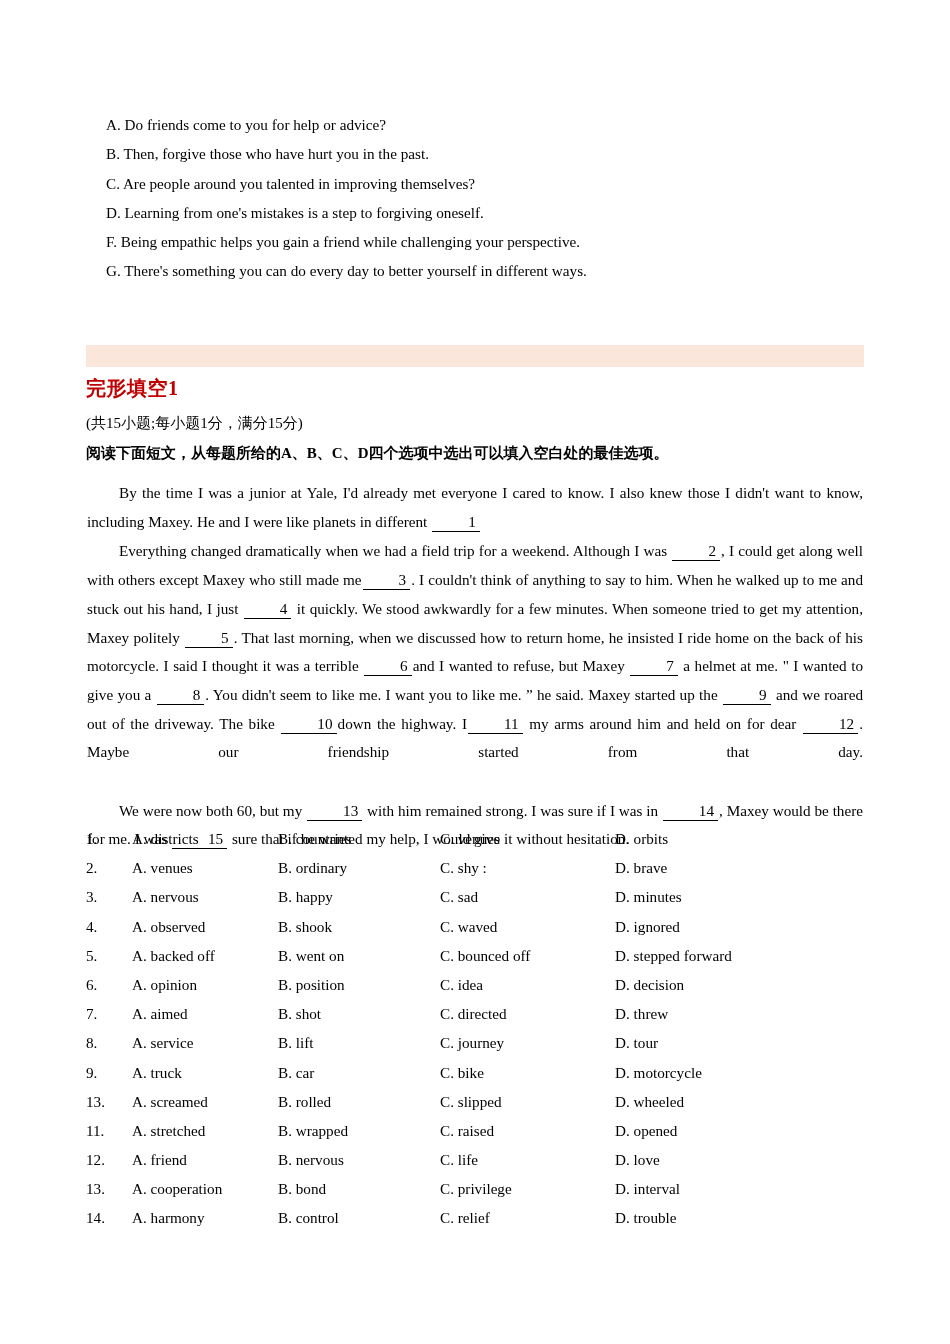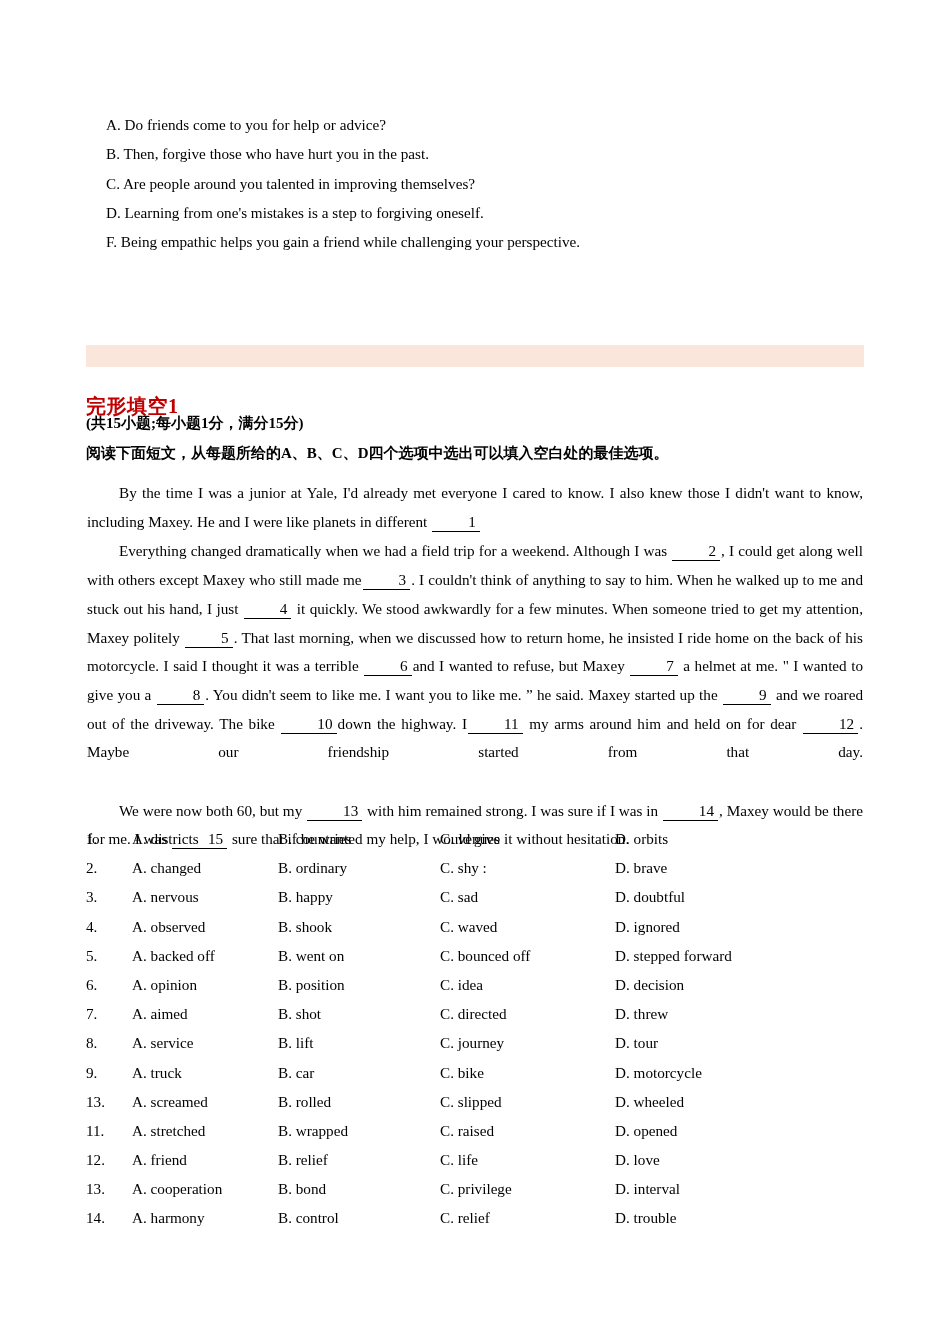--- a/index.html
+++ b/index.html
@@ -51,29 +51,28 @@
   .section-title {
     position: absolute;
     left: 86px;
     top: 376px;
     font-size: 20px;
     font-weight: bold;
     color: #c00000;
     line-height: 24px;
     letter-spacing: 0.5px;
     white-space: nowrap;
-    margin-top: 18px;
   }
 
   .score-line {
     position: absolute;
     left: 86px;
     top: 412px;
     font-size: 15px;
-    font-weight: bold;
+    font-weight: normal;
     line-height: 22px;
     white-space: nowrap;
   }
 
   .instruction-line {
     position: absolute;
     left: 86px;
     top: 442px;
     font-size: 15px;
     font-weight: bold;
@@ -147,20 +146,21 @@
 <body>
 
 <div class="page">
 
   <div class="lead-options">
       <div class="lead-option">A. Do friends come to you for help or advice?</div>
       <div class="lead-option">B. Then, forgive those who have hurt you in the past.</div>
       <div class="lead-option">C. Are people around you talented in improving themselves?</div>
       <div class="lead-option">D. Learning from one's mistakes is a step to forgiving oneself.</div>
       <div class="lead-option">F. Being empathic helps you gain a friend while challenging your perspective.</div>
+      <div class="lead-option">G. There's something you can do every day to better yourself in different ways.</div>
     </div>
 
   <div class="section-banner" style="background: rgb(250, 230, 218);"></div>
 
   <div class="section-title" style="color: rgb(192, 0, 0);">完形填空1</div>
 
   <div class="score-line">(共15小题;每小题1分，满分15分)</div>
 
   <div class="instruction-line">阅读下面短文，从每题所给的A、B、C、D四个选项中选出可以填入空白处的最佳选项。</div>
 
@@ -173,31 +173,31 @@
   <div class="answers">
       <div class="ans-row">
         <span class="ans-num">1.</span>
         <span class="ans-a">A. districts</span>
         <span class="ans-b">B. countries</span>
         <span class="ans-c">C. venues</span>
         <span class="ans-d">D. orbits</span>
       </div>
       <div class="ans-row">
         <span class="ans-num">2.</span>
-        <span class="ans-a">A. changed</span>
+        <span class="ans-a">A. venues</span>
         <span class="ans-b">B. ordinary</span>
         <span class="ans-c">C. shy :</span>
         <span class="ans-d">D. brave</span>
       </div>
       <div class="ans-row">
         <span class="ans-num">3.</span>
         <span class="ans-a">A. nervous</span>
         <span class="ans-b">B. happy</span>
         <span class="ans-c">C. sad</span>
-        <span class="ans-d">D. doubtful</span>
+        <span class="ans-d">D. minutes</span>
       </div>
       <div class="ans-row">
         <span class="ans-num">4.</span>
         <span class="ans-a">A. observed</span>
         <span class="ans-b">B. shook</span>
         <span class="ans-c">C. waved</span>
         <span class="ans-d">D. ignored</span>
       </div>
       <div class="ans-row">
         <span class="ans-num">5.</span>
@@ -244,21 +244,21 @@
       <div class="ans-row">
         <span class="ans-num">11.</span>
         <span class="ans-a">A. stretched</span>
         <span class="ans-b">B. wrapped</span>
         <span class="ans-c">C. raised</span>
         <span class="ans-d">D. opened</span>
       </div>
       <div class="ans-row">
         <span class="ans-num">12.</span>
         <span class="ans-a">A. friend</span>
-        <span class="ans-b">B. relief</span>
+        <span class="ans-b">B. nervous</span>
         <span class="ans-c">C. life</span>
         <span class="ans-d">D. love</span>
       </div>
       <div class="ans-row">
         <span class="ans-num">13.</span>
         <span class="ans-a">A. cooperation</span>
         <span class="ans-b">B. bond</span>
         <span class="ans-c">C. privilege</span>
         <span class="ans-d">D. interval</span>
       </div>

